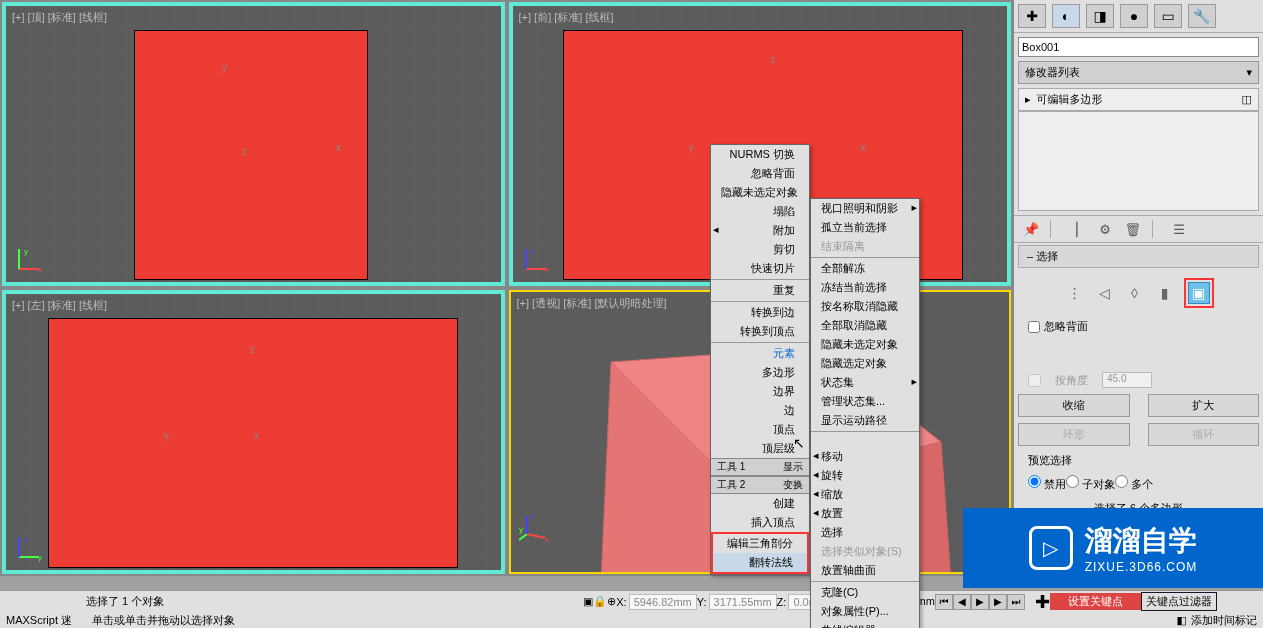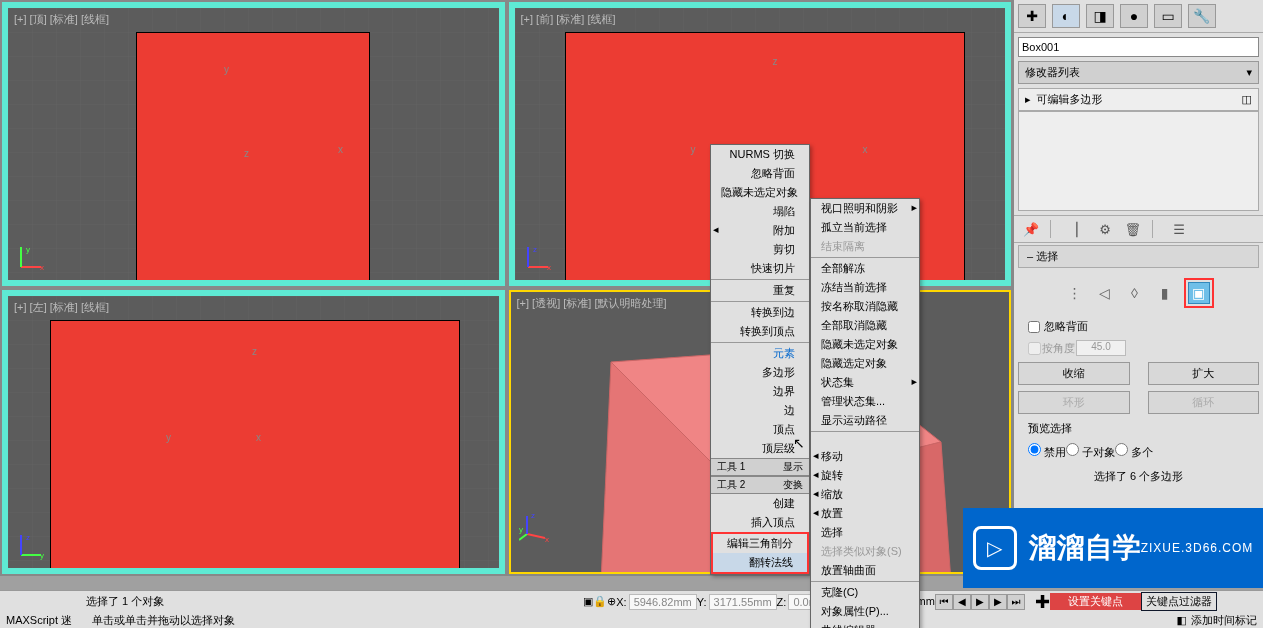--- a/index.html
+++ b/index.html
@@ -1,19 +1,19 @@
 <!DOCTYPE html>
 <html><head>
 <meta charset="utf-8">
 <style>
 * { box-sizing: border-box; margin: 0; padding: 0; font-family: "Microsoft YaHei", Arial, sans-serif; }
 body { width: 1263px; height: 628px; background: #a0a0a0; overflow: hidden; position: relative; }
 
 .viewports { position: absolute; left: 0; top: 0; width: 1013px; height: 576px; display: grid; grid-template-columns: 1fr 1fr; grid-template-rows: 1fr 1fr; gap: 4px; padding: 2px; background: #888; }
-.viewport { background: #5c5c5c; position: relative; border: 6px solid #5eead4; overflow: hidden; }
+.viewport { background: #5c5c5c; position: relative; border: 4px solid #5eead4; overflow: hidden; }
 .viewport.active { border: 2px solid #ffd700; }
 .vp-label { position: absolute; top: 4px; left: 6px; font-size: 11px; color: #bbb; z-index: 10; }
 .grid-bg { position: absolute; inset: 0; background-image: linear-gradient(to right, rgba(100,100,100,.4) 1px, transparent 1px), linear-gradient(to bottom, rgba(100,100,100,.4) 1px, transparent 1px); background-size: 24px 24px; }
 .red-plane { position: absolute; background: #ec3c33; border: 1px solid #000; }
 .axis-label { position: absolute; font-size: 10px; color: #888; }
 .axis-gizmo { position: absolute; bottom: 8px; left: 8px; width: 30px; height: 30px; }
 
 
 .context-menu { position: absolute; background: #e0e0e0; border: 1px solid #666; font-size: 11px; z-index: 100; box-shadow: 2px 2px 4px rgba(0,0,0,.3); }
 .menu-item { padding: 2px 14px 2px 10px; cursor: default; white-space: nowrap; text-align: right; position: relative; }
@@ -37,39 +37,39 @@
 .icon-row { display: flex; gap: 10px; padding: 4px 8px; border-top: 1px solid #aaa; border-bottom: 1px solid #aaa; }
 .small-icon { width: 18px; height: 18px; display: flex; align-items: center; justify-content: center; font-size: 13px; color: #555; }
 
 .rollout-title { margin: 2px 4px; padding: 3px 8px; background: #d8d8d8; border: 1px solid #aaa; font-size: 11px; }
 .selection-icons { display: flex; gap: 8px; padding: 8px 12px; justify-content: center; align-items: center; }
 .sel-icon { width: 22px; height: 22px; display: flex; align-items: center; justify-content: center; font-size: 14px; color: #666; }
 .sel-icon.element { background: #6fbfe8; border: 1px solid #3388bb; color: #fff; }
 .red-highlight { border: 2px solid #ff3333 !important; padding: 2px; }
 .checkbox-row { padding: 3px 14px; font-size: 11px; display: flex; align-items: center; gap: 4px; }
 .checkbox-row input { width: 12px; height: 12px; }
-.spinner-row { padding: 3px 14px; font-size: 11px; display: flex; align-items: center; gap: 1px; color: #999; }
-.spinner { width: 50px; height: 16px; background: #f0f0f0; border: 1px solid #bbb; font-size: 10px; padding: 0 4px; text-align: center; }
+.spinner-row { padding: 3px 14px; font-size: 11px; display: flex; align-items: center; gap: 14px; color: #999; margin-top: 32px; }
+.spinner { width: 50px; height: 16px; background: #f0f0f0; border: 1px solid #bbb; font-size: 10px; padding: 0 4px; }
 .btn-row { display: flex; gap: 18px; padding: 3px 4px; }
 .btn { flex: 1; text-align: center; padding: 3px; background: #d8d8d8; border: 1px solid #999; font-size: 11px; }
 .btn.disabled { color: #aaa; }
 .radio-row { padding: 3px 14px; font-size: 11px; display: flex; align-items: center; }
 .status-text { text-align: center; font-size: 11px; padding: 6px; }
 
 
 .bottom-bar { position: absolute; left: 0; bottom: 16px; right: 0; height: 22px; background: #e0e0e0; display: flex; align-items: center; font-size: 11px; padding: 0 6px; border-top: 1px solid #999; }
 .bottom-bar2 { position: absolute; left: 0; bottom: 0; right: 0; height: 16px; background: #e0e0e0; display: flex; align-items: center; font-size: 11px; padding: 0 6px; gap: 10px; }
 .coord-field { display: inline-flex; align-items: center; gap: 2px; }
 .coord-field span.val { background: #f8f8f8; border: 1px solid #bbb; padding: 1px 4px; min-width: 60px; color: #888; }
 .transport-btn { width: 18px; height: 16px; display: flex; align-items: center; justify-content: center; font-size: 10px; background: #d0d0d0; border: 1px solid #999; }
 
 
 .watermark { position: absolute; right: 0; bottom: 40px; width: 300px; height: 80px; background: #0066cc; color: #fff; display: flex; align-items: center; justify-content: center; gap: 12px; z-index: 50; }
 .wm-icon { width: 44px; height: 44px; border: 3px solid #fff; border-radius: 8px; display: flex; align-items: center; justify-content: center; font-size: 20px; }
-.wm-text { display: flex; flex-direction: row; align-items: center; }
+.wm-text { display: flex; flex-direction: column; }
 .wm-main { font-size: 28px; font-weight: bold; }
 .wm-sub { font-size: 12px; letter-spacing: 1px; }
 
 .cursor-arrow { position: absolute; left: 793px; top: 435px; z-index: 200; font-size: 14px; color: #000; }
 </style>
 </head>
 <body>
 
 <div class="viewports">
 

